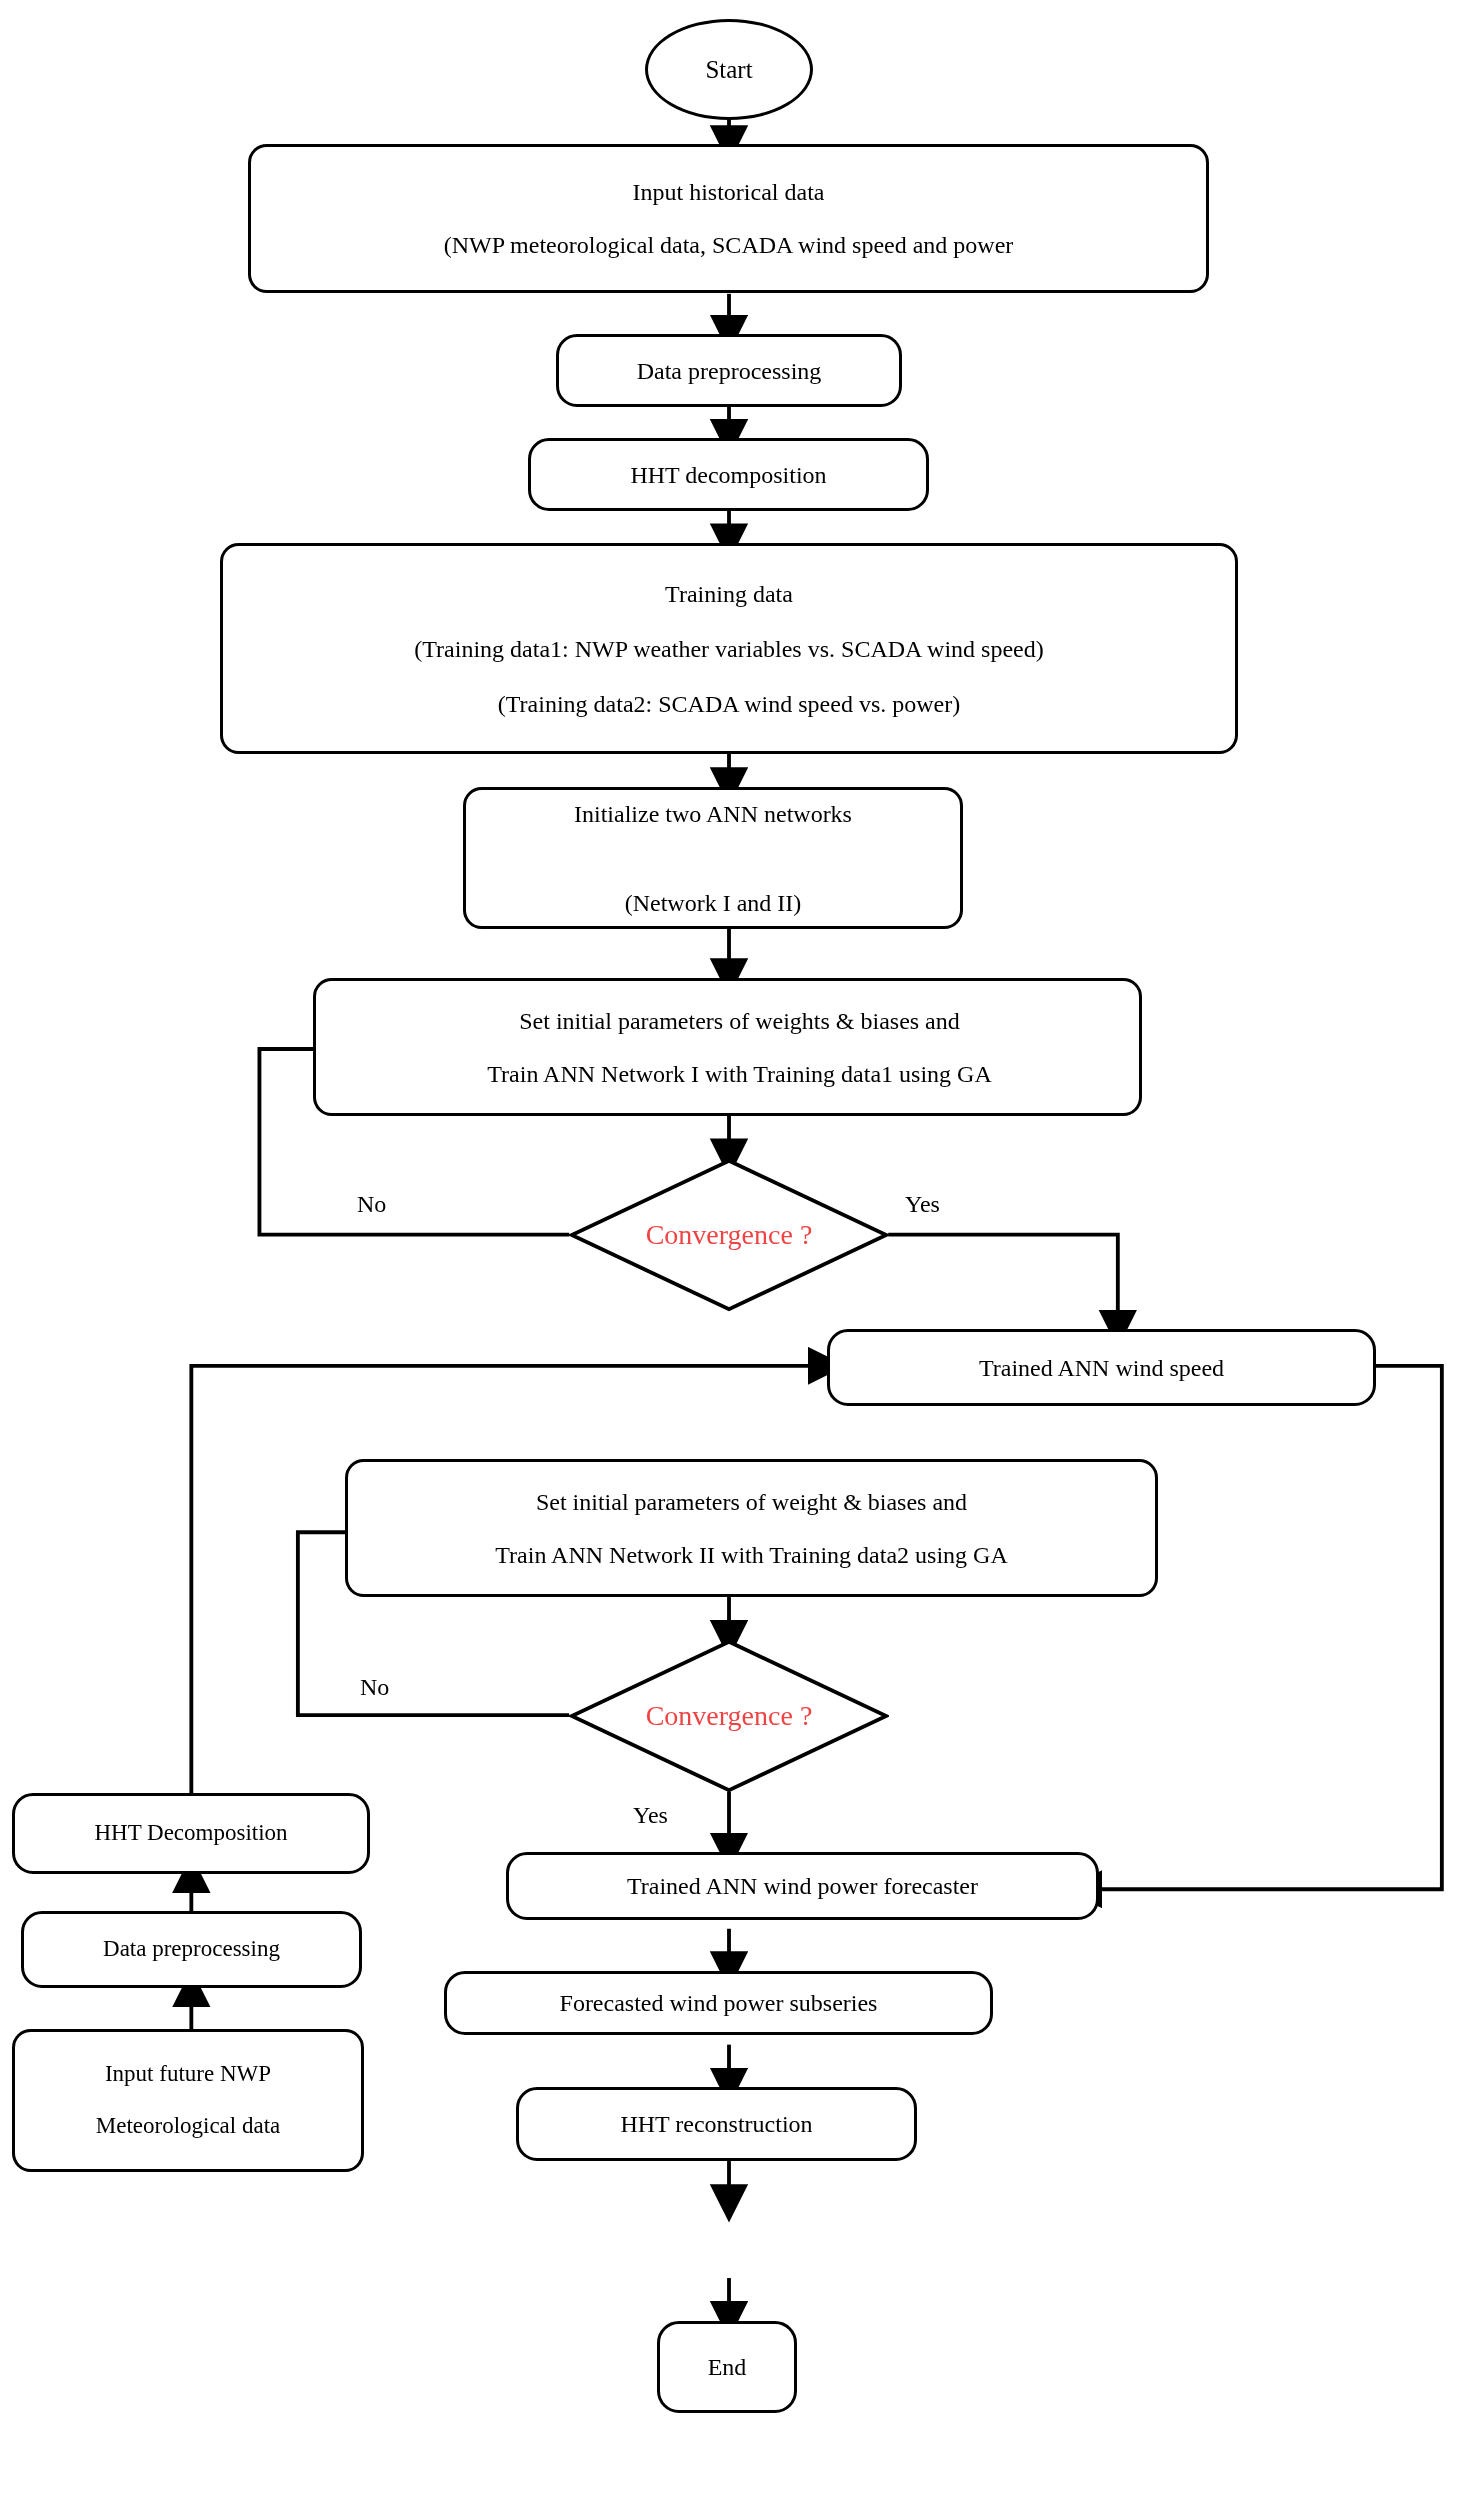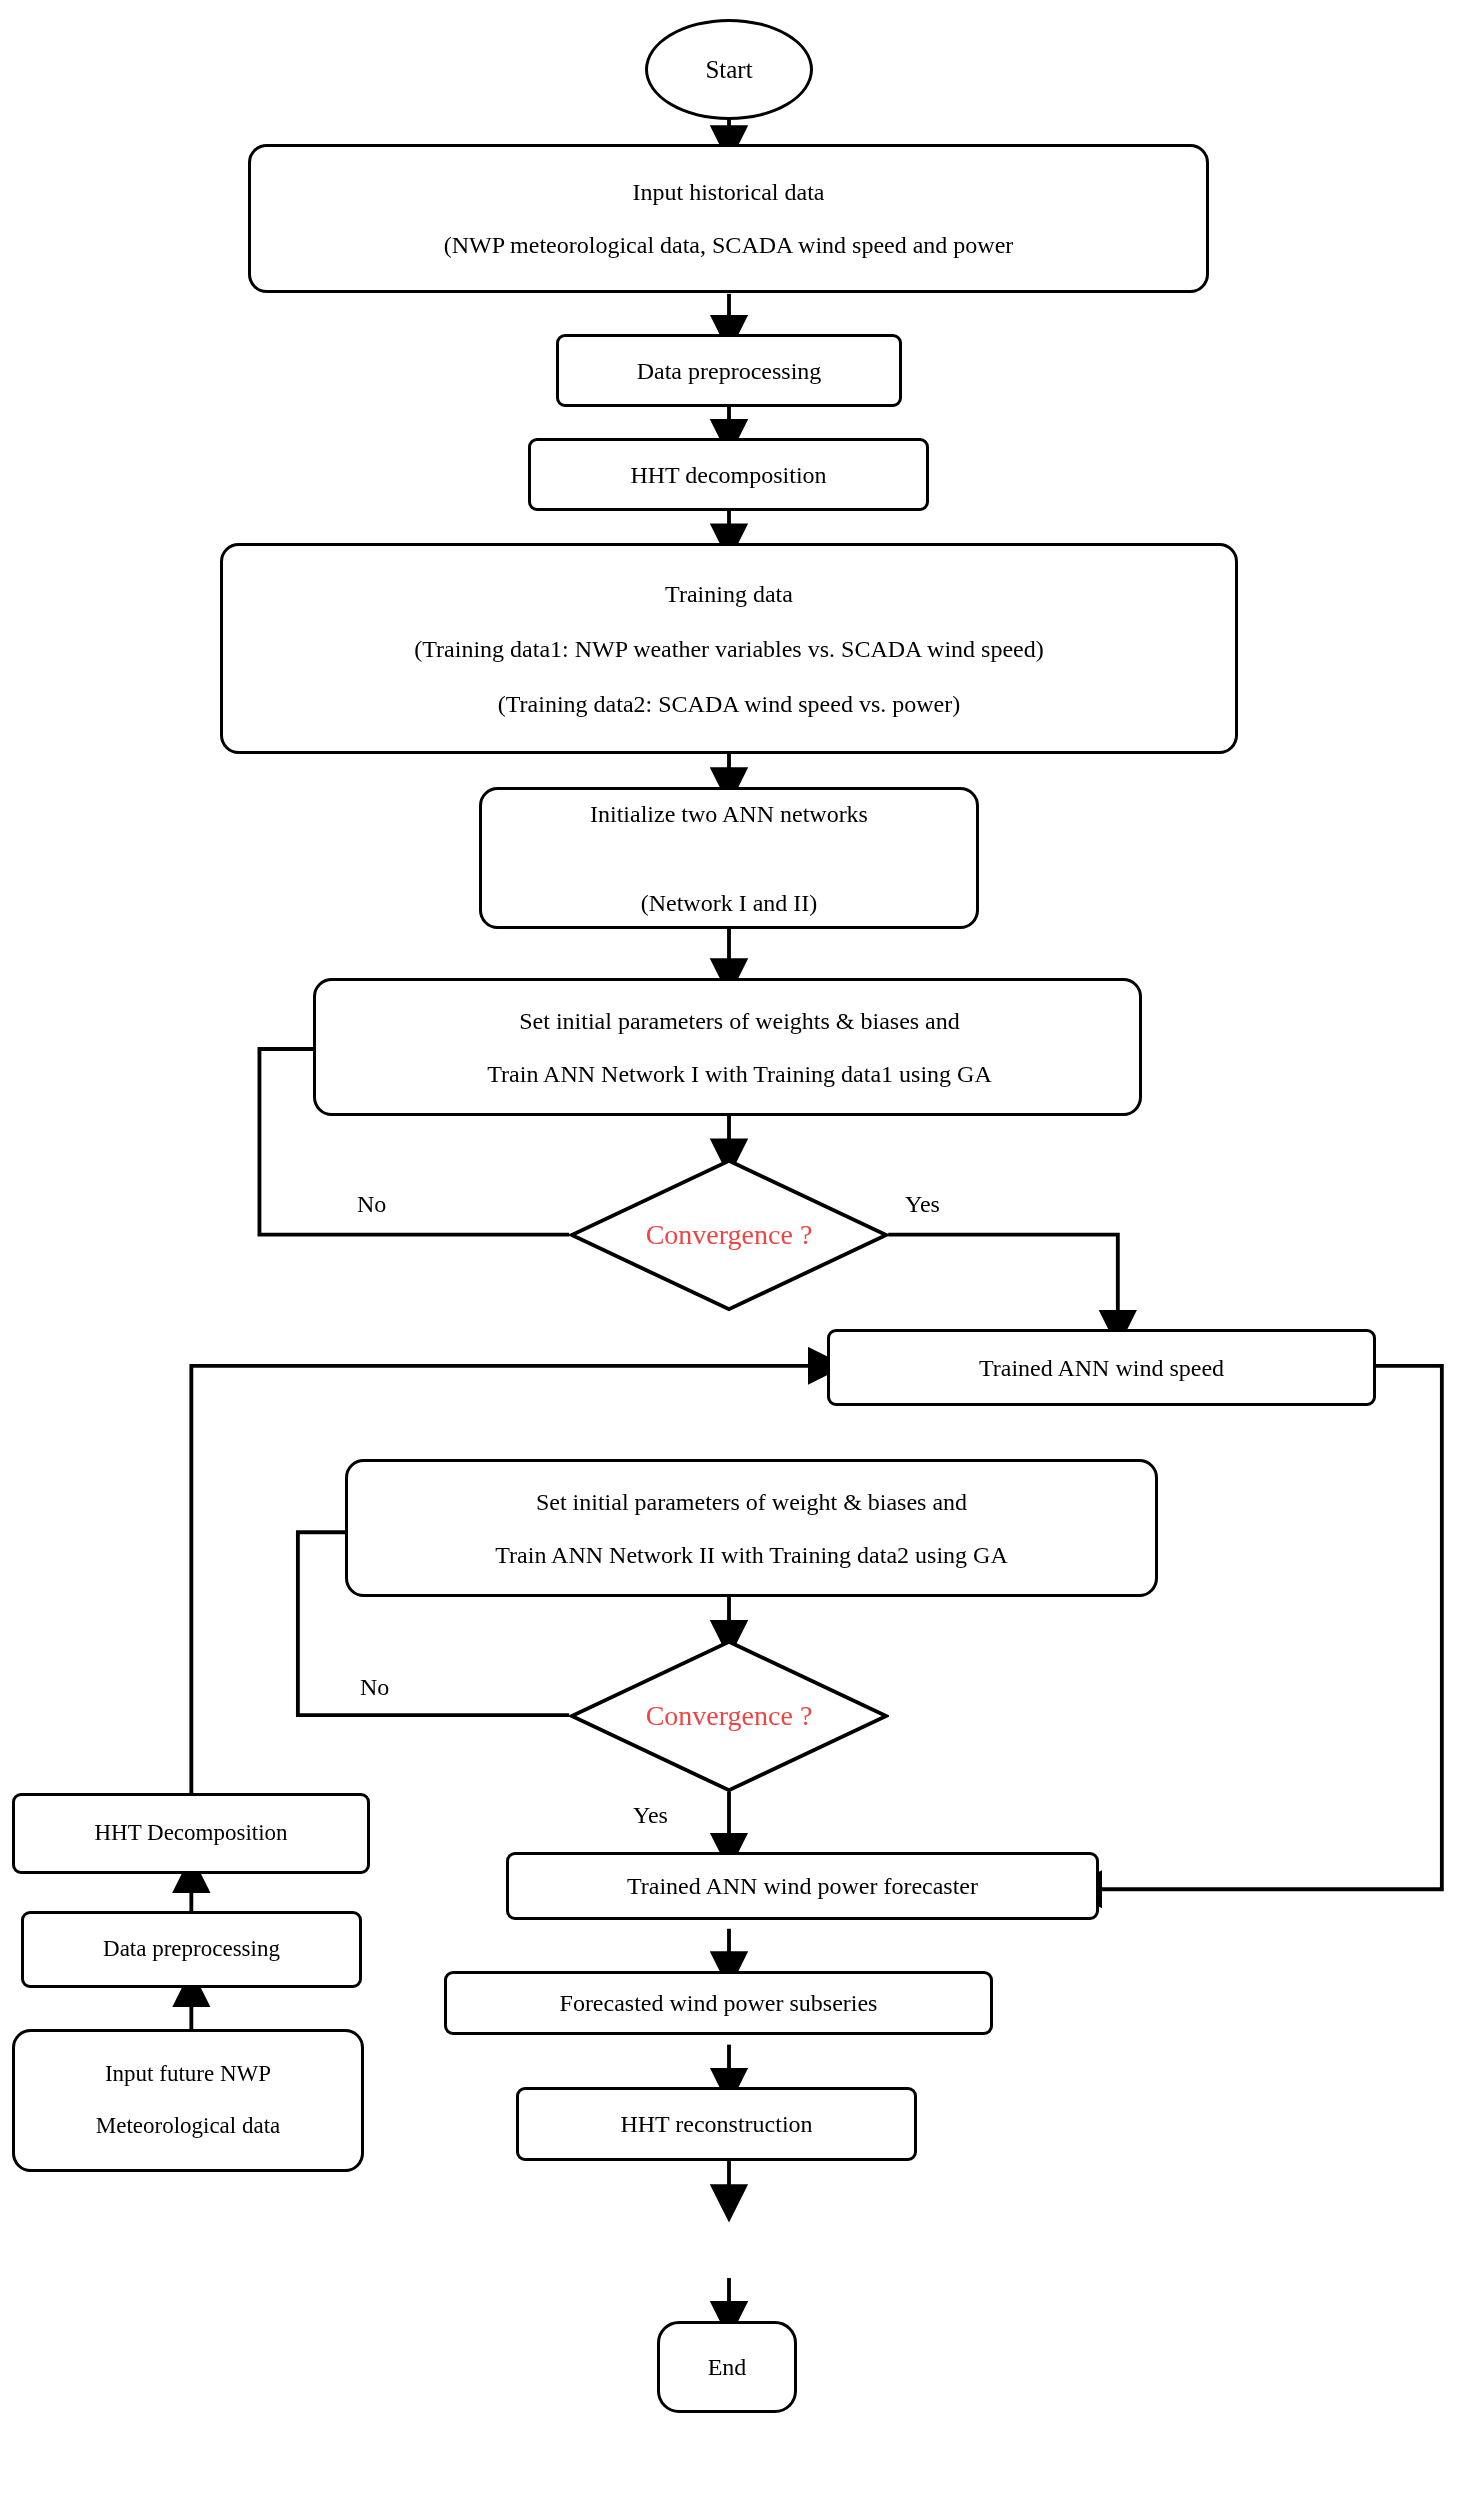--- a/index.html
+++ b/index.html
@@ -38,21 +38,21 @@
     line-height: 1.25;
   }
   .node .line {
     display: block;
     white-space: nowrap;
   }
   .rounded-box {
     border-radius: 18.7px;
   }
   .small-round {
-    border-radius: 9px;
+    border-radius: 21px;
   }
   .terminator {
     border-radius: 50%;
   }
   .two-line .line + .line {
     margin-top: 23px;
   }
   .three-line .line + .line {
     margin-top: 25px;
   }
@@ -157,21 +157,21 @@
   <div class="node small-round fs-med" style="left:528px; top:438px; width:401px; height:73px;">
     <span class="line">HHT decomposition</span>
   </div>
 
   <div class="node rounded-box three-line fs-med" style="left:220px; top:543px; width:1018px; height:211px;">
     <span class="line">Training data</span>
     <span class="line">(Training data1: NWP weather variables vs. SCADA wind speed)</span>
     <span class="line">(Training data2: SCADA wind speed vs. power)</span>
   </div>
 
-  <div class="node rounded-box two-line fs-med" style="left:479px; top:787px; width:500px; height:142px;gap:36px;">
+  <div class="node rounded-box two-line fs-med" style="left:463px; top:787px; width:500px; height:142px;gap:36px;">
     <span class="line">Initialize two ANN networks</span>
     <span class="line">(Network I and II)</span>
   </div>
 
   <div class="node rounded-box two-line fs-med" style="left:313px; top:978px; width:829px; height:138px;padding-left:24px;">
     <span class="line">Set initial parameters of weights &amp; biases and</span>
     <span class="line">Train ANN Network I with Training data1 using GA</span>
   </div>
 
   <div class="diamond" style="left:569px; top:1158px; width:320px; height:154px;">

